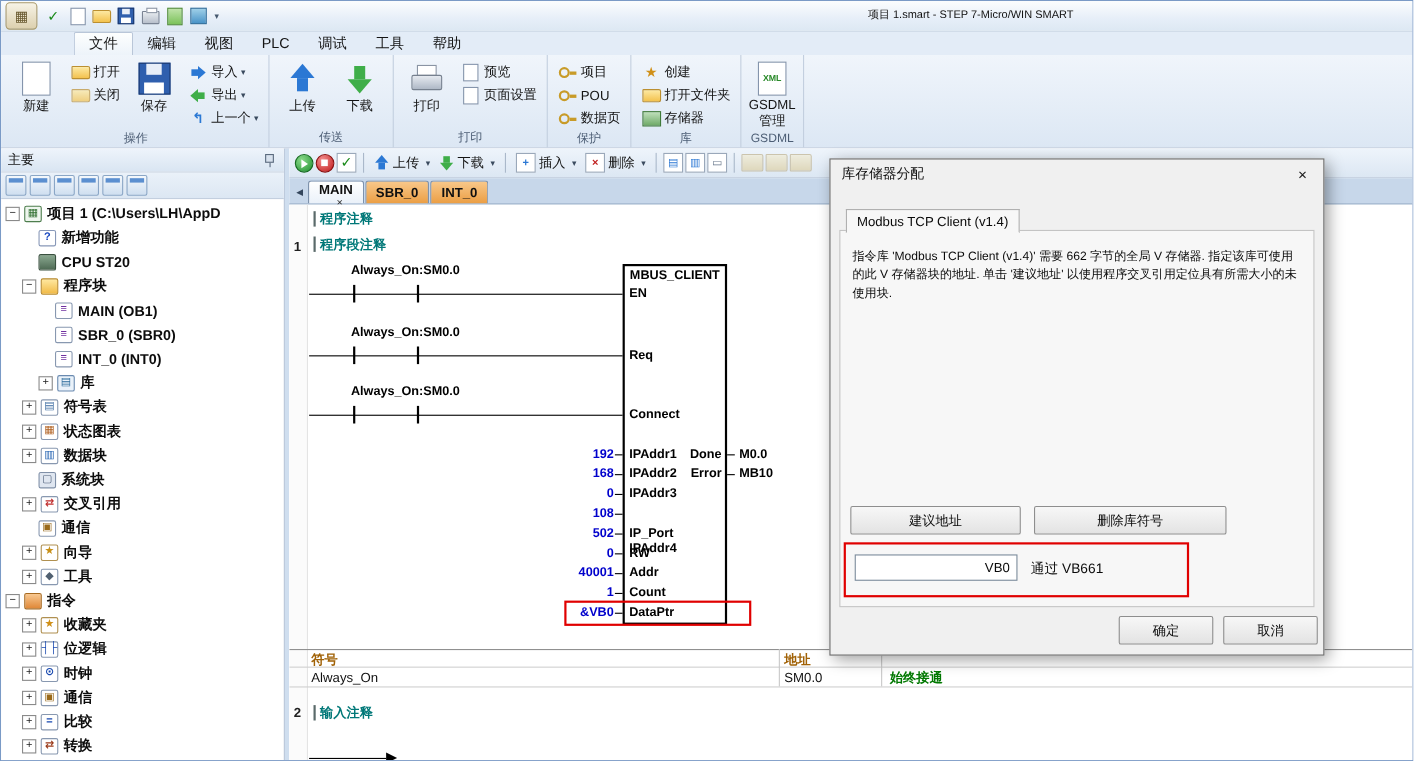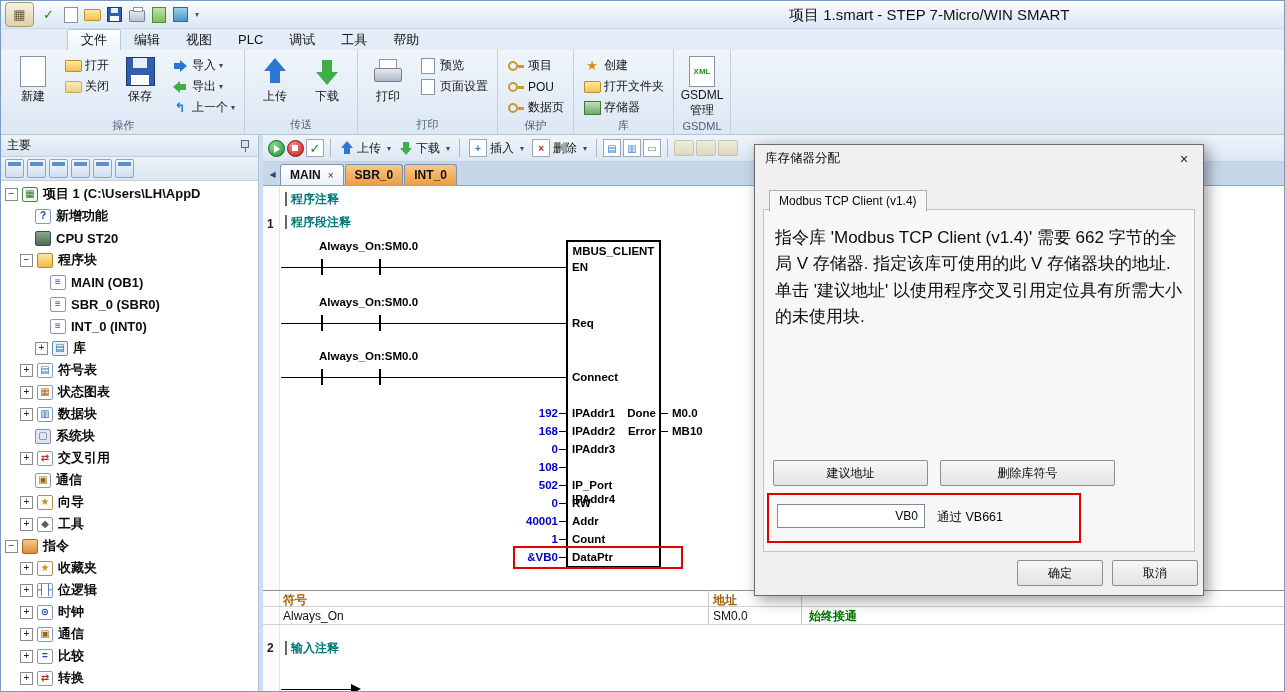--- a/index.html
+++ b/index.html
@@ -15,21 +15,21 @@
   .ic-doc16{width:12px;height:14px;background:#fff;border:1px solid #8494ac;}
   .ic-folder16{width:15px;height:10px;background:linear-gradient(#fde9a2,#f3c24e);border:1px solid #bb8f30;border-radius:1px 2px 2px 1px;}
   .ic-save16{width:13px;height:13px;background:#2f5fae;border:1px solid #1c3a70;position:relative;}
   .ic-save16::before{content:"";position:absolute;left:3px;top:0;width:7px;height:5px;background:#e8eef8;}
   .ic-save16::after{content:"";position:absolute;left:2px;bottom:0;width:9px;height:5px;background:#fff;}
   .ic-print16{width:14px;height:10px;background:linear-gradient(#e8ecf0,#b8c0cc);border:1px solid #7a8494;border-radius:1px;position:relative;margin-top:3px;}
   .ic-print16::before{content:"";position:absolute;left:3px;top:-4px;width:8px;height:3px;background:#fff;border:1px solid #8a94a4;}
   .ic-green16{width:12px;height:14px;background:linear-gradient(#bfe3a9,#7bc25a);border:1px solid #4e8a34;}
   .ic-book16{width:13px;height:13px;background:linear-gradient(#9fd0e8,#4a94c8);border:1px solid #2a6a98;}
   .qa-caret{font-size:8px;color:#45586e;margin-left:2px;}
-  .title-text{position:absolute;left:788px;top:5px;font-size:15px;color:#111;white-space:nowrap;}
+  .title-text{position:absolute;left:788px;top:5px;font-size:10px;color:#111;white-space:nowrap;}
 
   
   .menubar{height:21px;flex:none;background:#e3ecf7;display:flex;align-items:flex-end;padding-left:66px;}
   .mtab{height:20px;line-height:20px;padding:0 13px;font-size:13px;color:#141414;}
   .mtab.active{background:linear-gradient(#fdfefe,#edf3fa);border:1px solid #b9c6d8;border-bottom:none;border-radius:2px 2px 0 0;}
 
   
   .ribbon{height:84px;flex:none;background:linear-gradient(#f0f5fb,#dce7f4);border-bottom:1px solid #b5c3d6;display:flex;padding-left:2px;}
   .rgroup{display:flex;flex-direction:column;border-right:1px solid #c3cfdf;}
   .rbody{flex:1;display:flex;padding:2px 4px 0;}
@@ -87,21 +87,21 @@
   .cir{width:15px;height:15px;border-radius:50%;position:relative;flex:none;}
   .cir.run{background:radial-gradient(circle at 35% 30%,#8ada8a,#1e8e2e);border:1px solid #156a20;}
   .cir.run::before{content:"";position:absolute;left:5px;top:4px;border-left:6px solid #fff;border-top:4px solid transparent;border-bottom:4px solid transparent;}
   .cir.stop{background:radial-gradient(circle at 35% 30%,#f49090,#c01818);border:1px solid #8a1010;}
   .cir.stop::before{content:"";position:absolute;left:4px;top:4px;width:6px;height:6px;background:#fff;}
   .gicon{width:16px;height:16px;border:1px solid #9aa8ba;background:#fff;display:flex;align-items:center;justify-content:center;font-size:10px;flex:none;}
   .grayicon{width:18px;height:14px;background:linear-gradient(#f2e9c8,#ddc98e);border:1px solid #b3a070;opacity:.55;border-radius:1px 2px 2px 1px;flex:none;}
   .tabstrip{height:23px;flex:none;background:#c7d7ea;border-bottom:1px solid #8fa6c0;display:flex;align-items:flex-end;padding-left:2px;}
   .tnav{width:15px;height:22px;display:flex;align-items:center;justify-content:center;font-size:8px;color:#34465c;}
   .etab{height:20px;display:flex;align-items:center;padding:0 9px;font-size:12px;font-weight:bold;border:1px solid #7e92ac;border-bottom:none;border-radius:3px 3px 0 0;margin-right:1px;color:#101010;}
-  .etab.active{background:linear-gradient(#ffffff,#eaf1f9);}
+  .etab.active{background:linear-gradient(#ffffff,#eaf1f9);flex-direction:column;}
   .etab.orange{background:linear-gradient(#f8c88a,#eb9e44);}
   .etab .x{margin-left:7px;font-size:10px;color:#333;font-weight:normal;}
 
   .ladder{flex:1;position:relative;background:#fff;overflow:hidden;font-size:11.5px;}
   .gutter{position:absolute;left:0;top:0;bottom:0;width:16px;background:#fbfbfb;border-right:1px solid #e4e4e4;}
   .netno{position:absolute;left:4px;font-weight:bold;font-size:12px;color:#202020;}
   .teal{position:absolute;color:#007878;font-weight:bold;font-size:12px;border-left:2px solid #5a6a6a;padding-left:4px;line-height:14px;}
   .lwire{position:absolute;height:1px;background:#000;}
   .lbar{position:absolute;width:2px;height:16px;background:#000;}
   .llabel{position:absolute;font-weight:bold;color:#000;line-height:14px;}
@@ -118,21 +118,21 @@
   .stcell{position:absolute;font-size:12px;color:#101010;line-height:14px;}
   .green{color:#007800;font-weight:bold;}
   .arrowhead{position:absolute;width:0;height:0;border-left:10px solid #000;border-top:5px solid transparent;border-bottom:5px solid transparent;}
 
   
   .dialog{position:absolute;left:753px;top:143px;width:450px;height:452px;background:#f0f0f0;border:1px solid #6a6a6a;box-shadow:4px 4px 14px rgba(0,0,0,.4);z-index:20;box-sizing:border-box;}
   .dlg-title{height:26px;display:flex;align-items:center;padding:0 10px;font-size:12.5px;color:#0a0a0a;}
   .dlg-x{position:absolute;right:6px;top:4px;width:26px;height:19px;display:flex;align-items:center;justify-content:center;font-size:14px;color:#202020;}
   .dlg-tab{position:absolute;left:14px;top:45px;height:20px;padding:0 9px;background:#f7f7f7;border:1px solid #b0b0b0;border-bottom:1px solid #f7f7f7;font-size:12px;display:flex;align-items:center;z-index:2;color:#0a0a0a;}
   .dlg-panel{position:absolute;left:8px;top:64px;width:432px;height:343px;background:#f7f7f7;border:1px solid #c4c4c4;box-sizing:border-box;}
-  .dlg-desc{position:absolute;left:20px;top:80px;width:408px;font-size:17px;color:#0a0a0a;line-height:1.55;z-index:3;}
+  .dlg-desc{position:absolute;left:20px;top:80px;width:408px;font-size:11px;color:#0a0a0a;line-height:1.55;z-index:3;}
   .btn{position:absolute;height:26px;background:linear-gradient(#f7f7f7,#e3e3e3);border:1px solid #8e8e8e;border-radius:2px;font-size:12px;display:flex;align-items:center;justify-content:center;color:#0a0a0a;box-sizing:border-box;z-index:3;}
   .dlg-redbox{position:absolute;left:12px;top:348px;width:314px;height:50px;border:2px solid #e00000;box-sizing:border-box;z-index:3;}
   .dlg-input{position:absolute;left:22px;top:359px;width:148px;height:24px;border:1px solid #7a8a9a;background:#fff;font-size:12px;text-align:right;padding:0 6px;box-sizing:border-box;font-family:inherit;z-index:4;color:#0a0a0a;}
   .dlg-range{position:absolute;left:182px;top:364px;font-size:12.5px;color:#0a0a0a;z-index:4;}
 </style>
 </head>
 <body>
 
 <div class="window">
 

